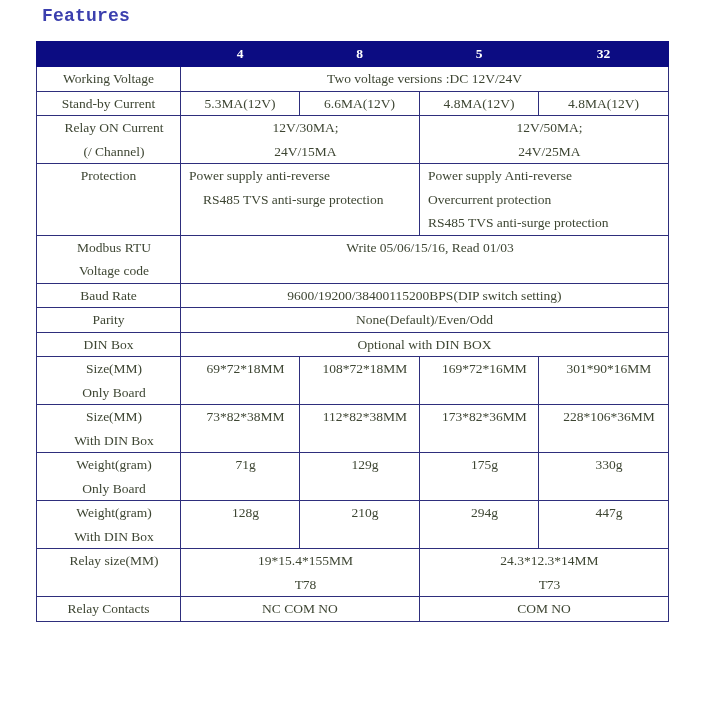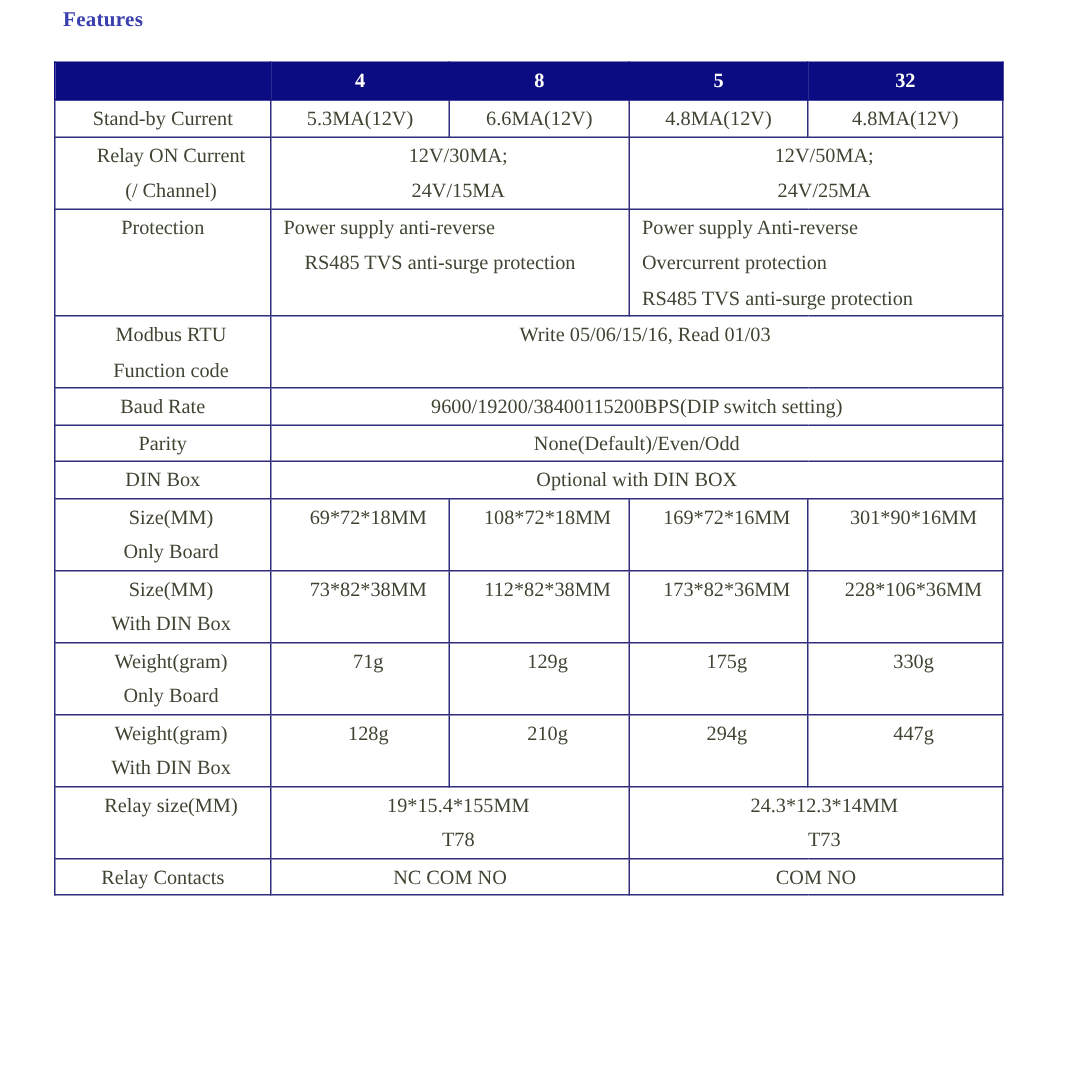--- a/index.html
+++ b/index.html
@@ -1,17 +1,17 @@
 <!DOCTYPE html>
 <html><head>
 <meta charset="utf-8">
 <style>
   html, body { margin:0; padding:0; background:#ffffff; }
   body { width:720px; height:720px; position:relative; overflow:hidden; font-family:"Liberation Serif", serif; }
-  .title { position:absolute; left:42px; top:6px; font-family:Liberation Serif, serif; font-size:14px; font-weight:bold; color:#3b3fae; letter-spacing:0.2px; }
+  .title { position:absolute; left:42px; top:6px; font-family:Liberation Mono, monospace; font-size:18px; font-weight:bold; color:#3b3fae; letter-spacing:0.2px; }
   table.spec { position:absolute; left:36px; top:41px; width:632px; border-collapse:collapse; table-layout:fixed; color:#3d4532; font-size:13.5px; }
   table.spec col.c0 { width:144px; }
   table.spec col.c1 { width:119px; }
   table.spec col.c2 { width:120px; }
   table.spec col.c3 { width:119px; }
   table.spec col.c4 { width:130px; }
   table.spec td, table.spec th { border:1.5px solid #2e2e7c; padding:0 4px; text-align:center; vertical-align:top; line-height:23.5px; white-space:nowrap; }
   table.spec thead th { background:#0c0c82; color:#ffffff; font-weight:bold; height:24px; line-height:24px; vertical-align:middle; border-color:#0c0c82; }
   table.spec td.left { text-align:left; padding-left:8px;font-family:Liberation Serif, serif; }
   .line { display:block; }
@@ -37,20 +37,24 @@
     <tr>
       <th></th>
       <th>4</th>
       <th>8</th>
       <th>5</th>
       <th>32</th>
     </tr>
   </thead>
   <tbody>
     <tr class="h1">
+      <td>Working Voltage</td>
+      <td colspan="4">Two voltage versions :DC 12V/24V</td>
+    </tr>
+    <tr class="h1">
       <td>Stand-by Current</td>
       <td>5.3MA(12V)</td>
       <td>6.6MA(12V)</td>
       <td>4.8MA(12V)</td>
       <td>4.8MA(12V)</td>
     </tr>
     <tr class="h2">
       <td>
         <span class="line">Relay ON Current</span>
         <span class="line">(/ Channel)</span>
@@ -72,21 +76,21 @@
       </td>
       <td colspan="2" class="left">
         <span class="line">Power supply Anti-reverse</span>
         <span class="line">Overcurrent protection</span>
         <span class="line">RS485 TVS anti-surge protection</span>
       </td>
     </tr>
     <tr class="h2">
       <td>
         <span class="line">Modbus RTU</span>
-        <span class="line">Function code</span>
+        <span class="line">Voltage code</span>
       </td>
       <td colspan="4">Write 05/06/15/16, Read 01/03</td>
     </tr>
     <tr class="h1">
       <td>Baud Rate</td>
       <td colspan="4">9600/19200/38400115200BPS(DIP switch setting)</td>
     </tr>
     <tr class="h1">
       <td>Parity</td>
       <td colspan="4">None(Default)/Even/Odd</td>

